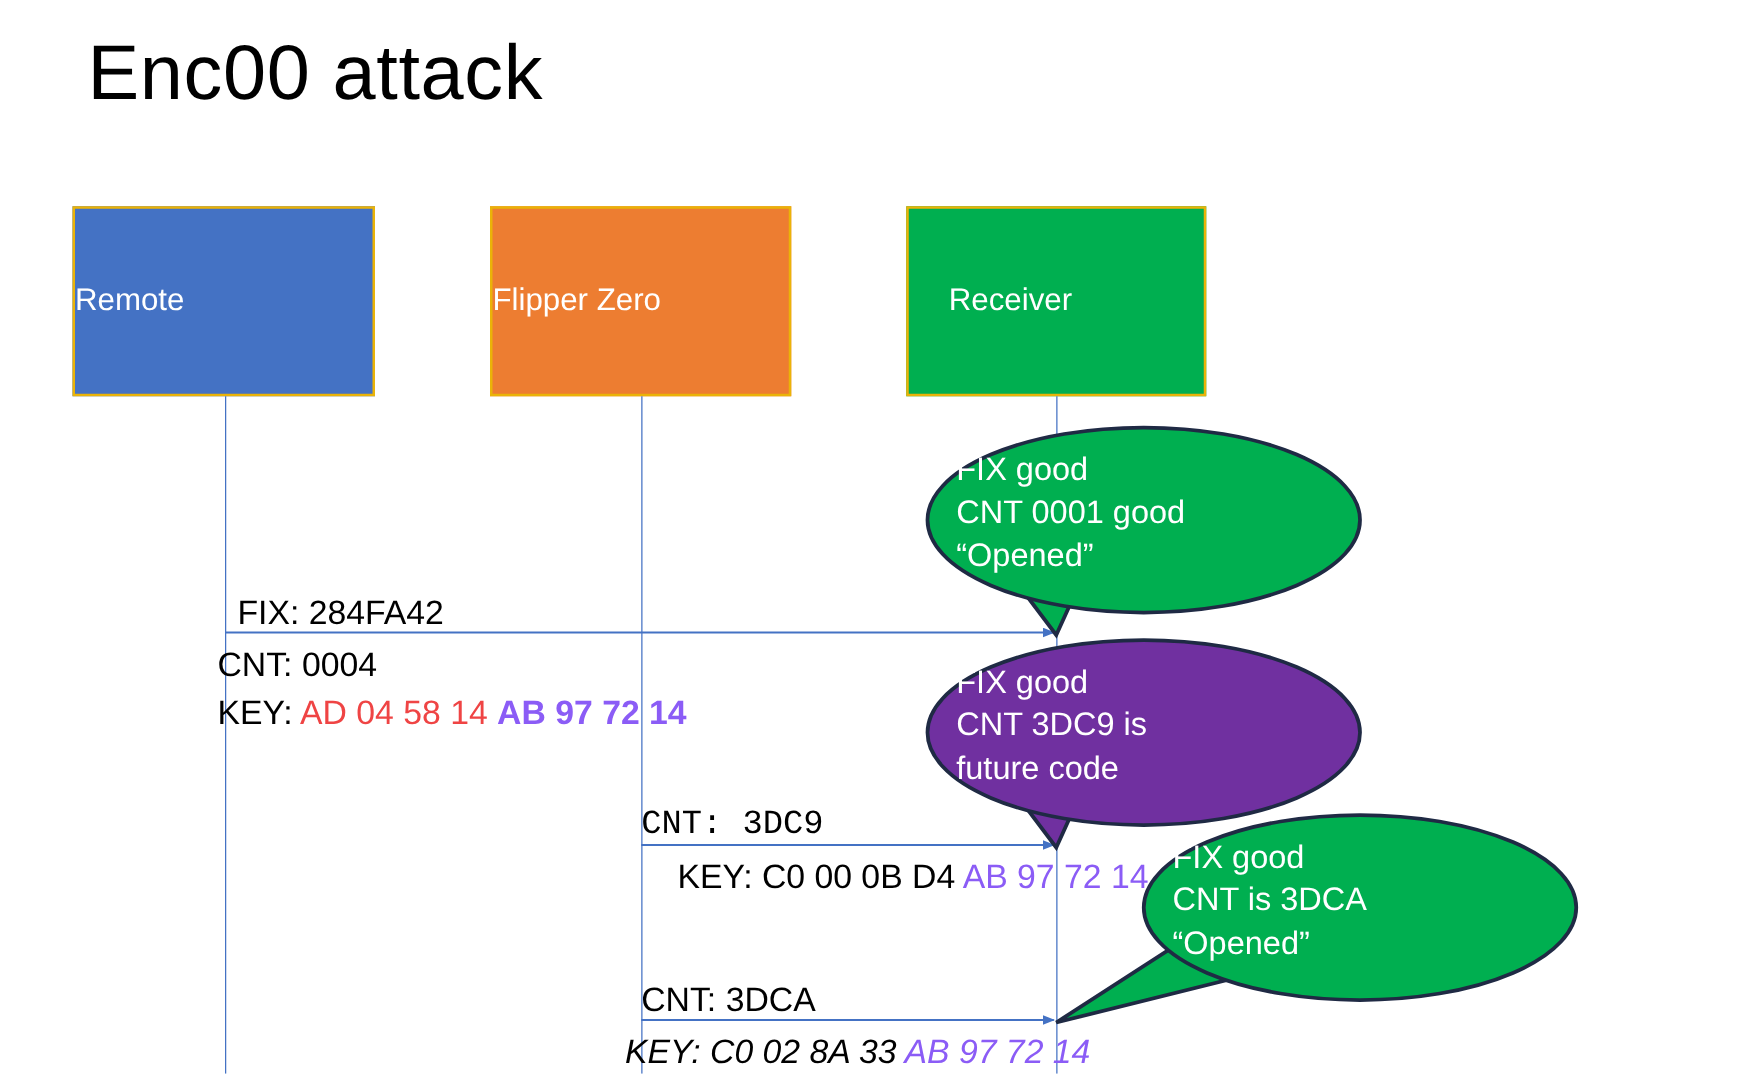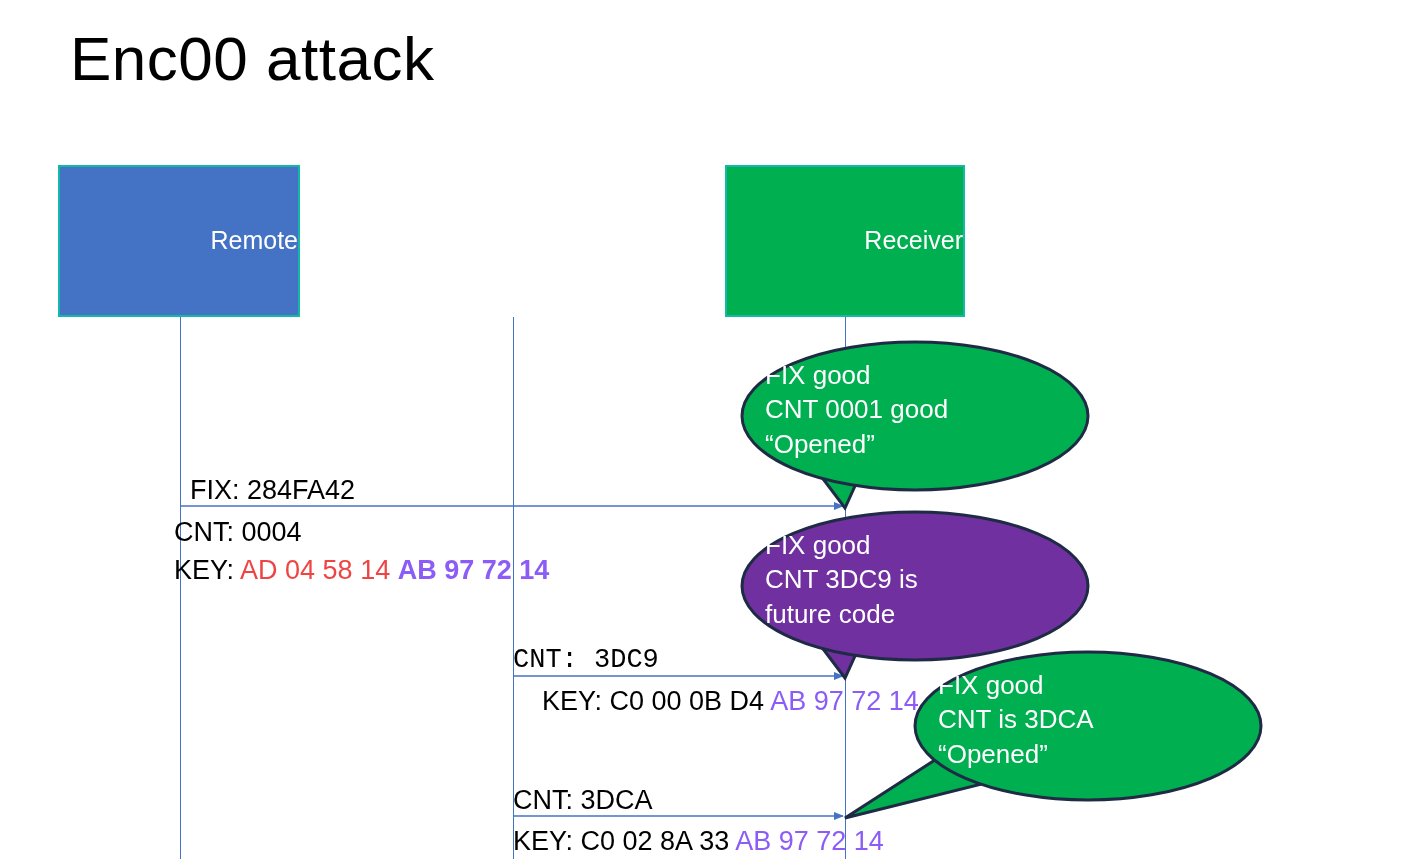--- a/index.html
+++ b/index.html
@@ -34,24 +34,24 @@
     color: #000000;
     line-height: 1.2;
     white-space: nowrap;
     margin-top: 20px;
   }
 
   
   .actor-box {
     position: absolute;
     box-sizing: border-box;
-    border: 2px solid #14b8a6;
+    border: 2px solid #eab308;
     display: flex;
     align-items: center;
-    justify-content: flex-end;
+    justify-content: flex-start;
     color: #ffffff;
     font-size: 25px;
     font-weight: 400;
     line-height: 1.1;
     text-align: center;
   }
 
   
   .lifeline {
     position: absolute;
@@ -95,20 +95,23 @@
 <body>
 
 <div id="slide">
 
   <div class="slide-title">Enc00 attack</div>
 
   <div class="actor-box" style="left:58px; top:165px; width:242px; height:152px; background:#4472C4;">
     <span>Remote</span>
   </div>
 
+  <div class="actor-box" style="left:392px; top:165px; width:241px; height:152px; background:#ED7D31;">
+    <span>Flipper Zero</span>
+  </div>
 
   <div class="actor-box" style="left:725px; top:165px; width:240px; height:152px; background:#00AF50;padding-left:32px;">
     <span>Receiver</span>
   </div>
 
   <div class="lifeline" style="left:180px; top:317px; height:542px;"></div>
   <div class="lifeline" style="left:513px; top:317px; height:542px;"></div>
   <div class="lifeline" style="left:845px; top:317px; height:542px;"></div>
 
   <svg id="overlay" viewBox="0 0 1408 859" width="1408" height="859">
@@ -152,21 +155,21 @@
   </div>
 
   <div class="msg-label" style="left:542px; top:682px;">
     <span>KEY: C0 00 0B D4 </span><span class="k-green">AB 97 72 14</span>
   </div>
 
   <div class="msg-label" style="left:513px; top:781px;">
     <span>CNT: 3DCA</span>
   </div>
 
-  <div class="msg-label" style="left:513px; top:822px;">
+  <div class="msg-label" style="left:500px; top:822px;font-style:italic;">
     <span>KEY: C0 02 8A 33 </span><span class="k-green">AB 97 72 14</span>
   </div>
 
   <div class="callout-text" style="left:765px; top:358px; width:300px;">
     <div>FIX good</div>
     <div>CNT 0001 good</div>
     <div>“Opened”</div>
   </div>
 
   <div class="callout-text" style="left:765px; top:528px; width:300px;">

